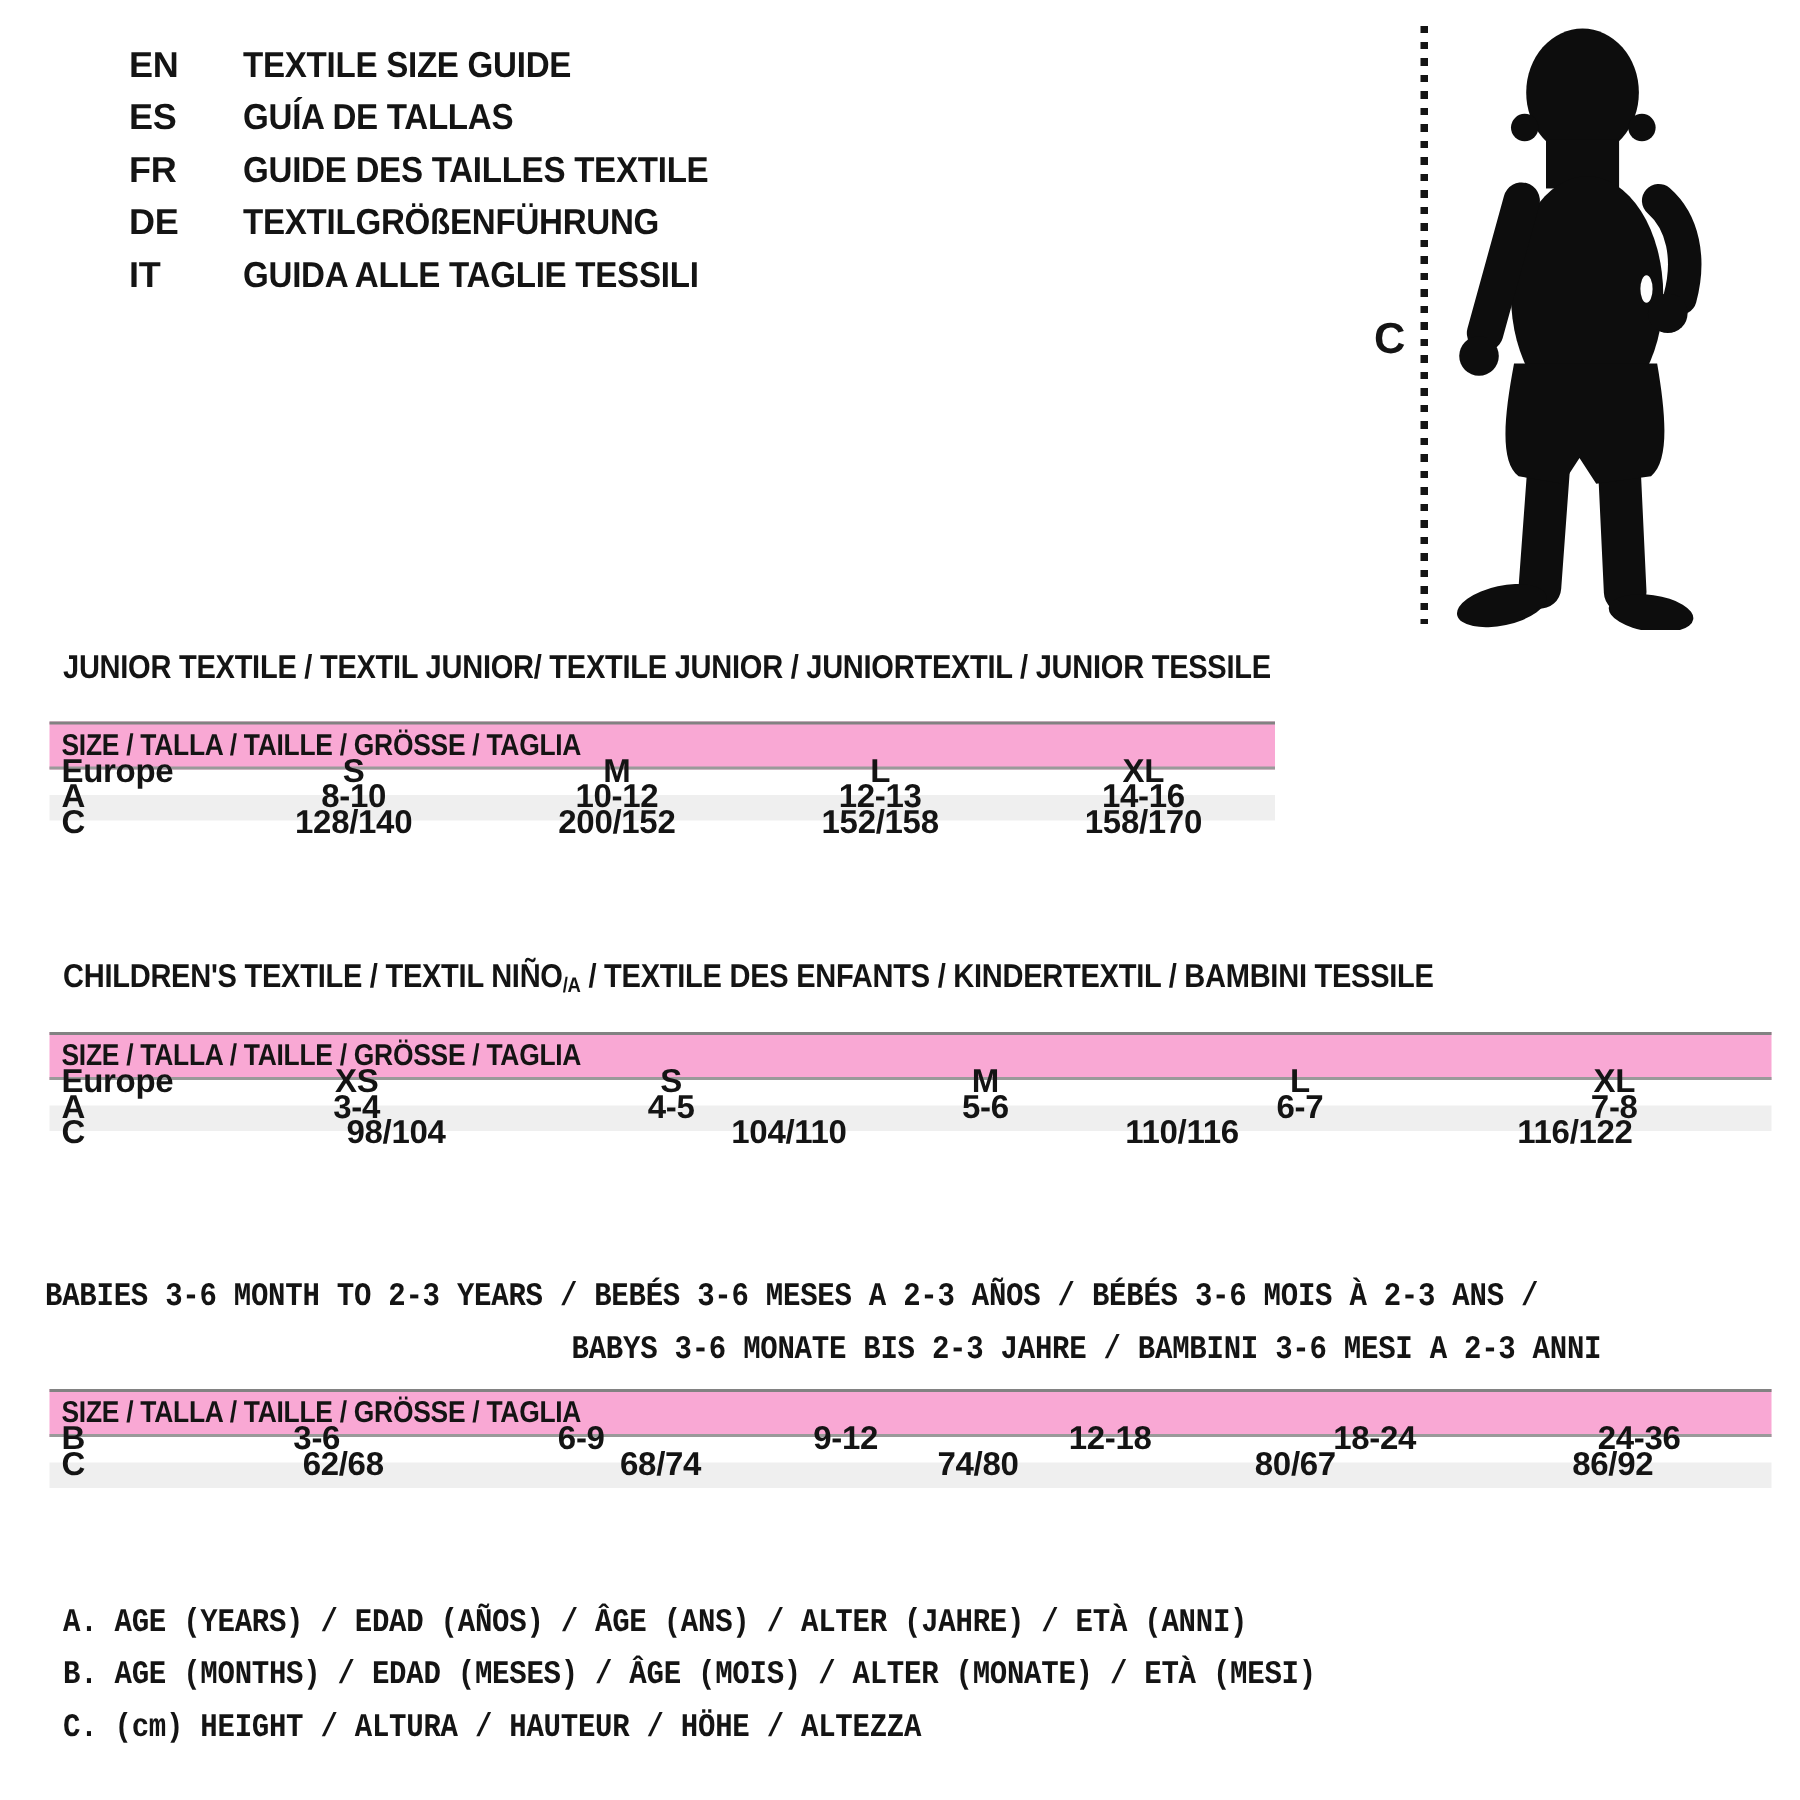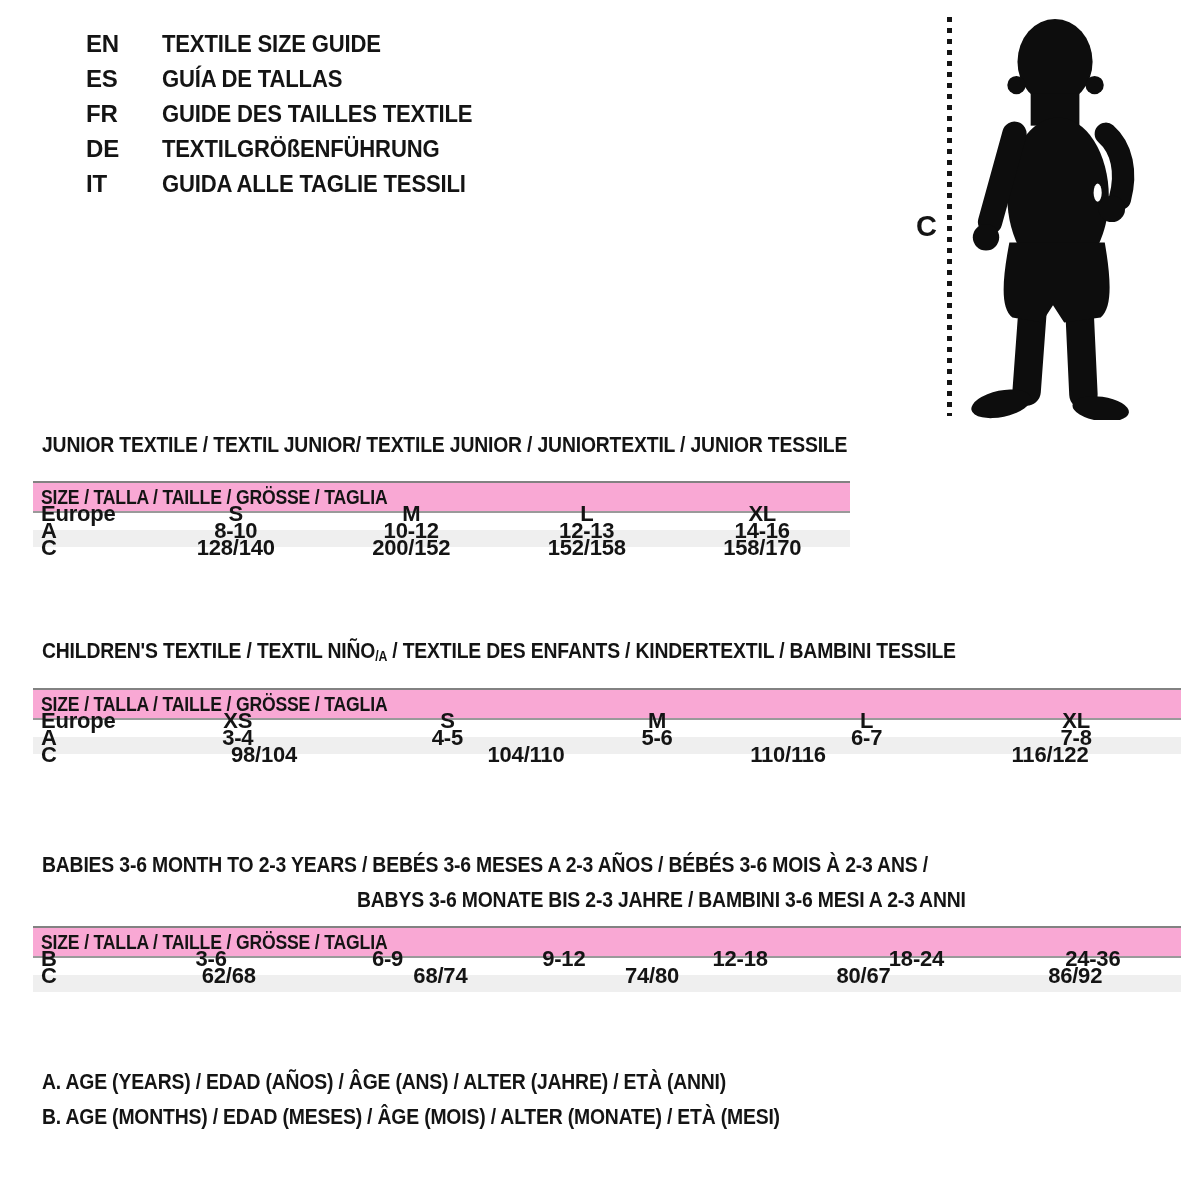--- a/index.html
+++ b/index.html
@@ -33,21 +33,21 @@
     padding-left:8px;font-size:20px;}
   .rows .row{display:flex;height:17px;line-height:33px;align-items:flex-end;}
   .rows .row.striped{background:#efefef;}
   .cell.label{padding-left:8px;box-sizing:border-box;}
   .tbl-j .cell.label{width:115px;}
   .tbl-c .cell.label{width:100px;}
   .tbl-b .cell.label{width:90px;}
   .cell.val{flex:1;text-align:center;}
 
   
-  .legend{font-size:22px;}
+  .legend{font-size:22px;font-family:Liberation Mono, monospace;}
   .legend-line{height:35px;line-height:35px;}
 </style>
 </head>
 <body>
 
 <div class="abs lang" style="left:42px;top:26px;">
   <div class="lang-row">
     <span class="lang-code">EN</span><span class="cond92">TEXTILE SIZE GUIDE</span>
   </div>
   <div class="lang-row">
@@ -145,21 +145,21 @@
       <div class="row">
         <div class="cell label">C</div>
         <div class="cell val">98/104</div>
         <div class="cell val">104/110</div>
         <div class="cell val">110/116</div>
         <div class="cell val">116/122</div>
       </div>
     </div>
 </div>
 
-<div class="abs sec-title" style="left:42px;top:847px;">
+<div class="abs sec-title" style="left:30px;top:847px;font-family:Liberation Mono, monospace;">
     <div class="title-line"><span class="cond"><span>BABIES 3-6 MONTH TO 2-3 YEARS / BEBÉS 3-6 MESES A 2-3 AÑOS / BÉBÉS 3-6 MOIS À 2-3 ANS /</span></span></div>
     <div class="title-line"><span class="cond"><span>BABYS 3-6 MONATE BIS 2-3 JAHRE / BAMBINI 3-6 MESI A 2-3 ANNI</span></span></div>
   </div>
 <div class="abs tbl tbl-b" style="left:33px;top:926px;width:1148px;">
   <div class="size-header"><span class="cond">SIZE / TALLA / TAILLE / GRÖSSE / TAGLIA</span></div>
   <div class="rows">
       <div class="row">
         <div class="cell label">B</div>
         <div class="cell val">3-6</div>
         <div class="cell val">6-9</div>
@@ -175,13 +175,14 @@
         <div class="cell val">74/80</div>
         <div class="cell val">80/67</div>
         <div class="cell val">86/92</div>
       </div>
     </div>
 </div>
 
 <div class="abs legend" style="left:42px;top:1064px;">
   <div class="legend-line"><span class="cond">A. AGE (YEARS) / EDAD (AÑOS) / ÂGE (ANS) / ALTER (JAHRE) / ETÀ (ANNI)</span></div>
   <div class="legend-line"><span class="cond">B. AGE (MONTHS) / EDAD (MESES) / ÂGE (MOIS) / ALTER (MONATE) / ETÀ (MESI)</span></div>
+  <div class="legend-line"><span class="cond">C. (cm) HEIGHT / ALTURA / HAUTEUR / HÖHE / ALTEZZA</span></div>
 </div>
 
 </body></html>

